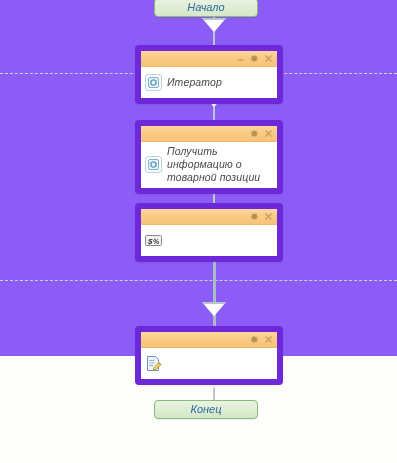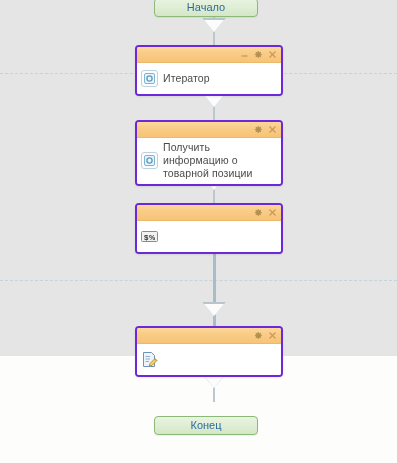--- a/index.html
+++ b/index.html
@@ -12,21 +12,22 @@
     background: #fdfdfb;
     font-family: "Liberation Sans", sans-serif;
     overflow: hidden;
     position: relative;
   }
 
   #canvas {
     position: relative;
     width: 397px;
     height: 356px;
-    background: #e5e5e5;
+    background: #8b5cf6;
+    font-style: italic;
   }
 
   
   .lane-divider {
     position: absolute;
     left: 0;
     width: 397px;
     height: 0;
     border-top: 1px dashed #c8d2da;
     z-index: 1;
@@ -100,21 +101,21 @@
     box-shadow: 0 1px 1px rgba(0,0,0,0.06);
   }
 
   
   .node {
     position: absolute;
     left: 135px;
     width: 148px;
     box-sizing: border-box;
     background: #ffffff;
-    border: 2px solid #6d28d9;
+    border: 6px solid #6d28d9;
     border-radius: 4px;
     z-index: 5;
     box-shadow: 0 1px 2px rgba(0,0,0,0.08);
     overflow: hidden;
   }
   .node-header {
     height: 15px;
     background: linear-gradient(to bottom, #fcd79a 0%, #f9cb85 45%, #f7c477 100%);
     border-bottom: 1px solid #eab96b;
     display: flex;
@@ -291,17 +292,17 @@
           <path d="M9 12.5l5-5 2 2-5 5-2.6.6z" fill="#f7d46a" stroke="#b08a2e" stroke-width="0.9" stroke-linejoin="round"></path>
           <path d="M13.5 8l2 2" stroke="#b08a2e" stroke-width="0.8"></path>
         </svg>
       </span>
     </div>
   </div>
 
   <div class="connector" style="top:371px; height:31px;"></div>
   <div class="arrowhead" style="top:374px;"></div>
 
-  <div class="terminal" style="top:416px;">
+  <div class="terminal" style="top:400px;">
     <span>Конец</span>
   </div>
 
 </div>
 
 </body></html>

